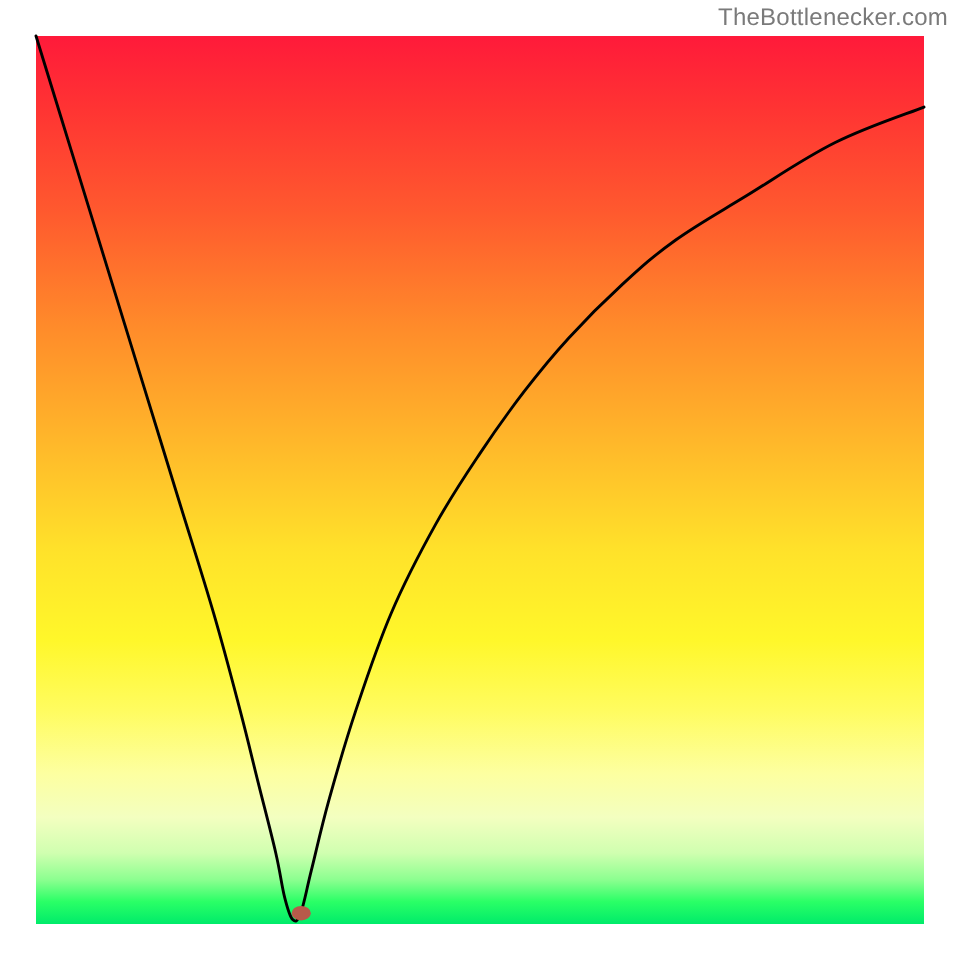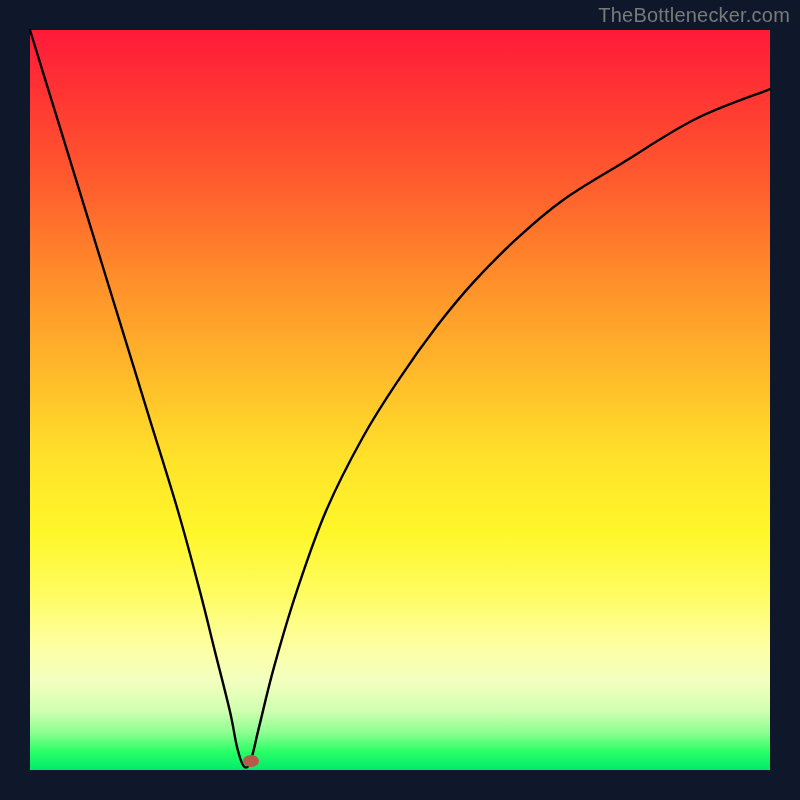--- a/index.html
+++ b/index.html
@@ -10,21 +10,21 @@
     background: #000;
     overflow: hidden;
     font-family: Arial, Helvetica, sans-serif;
   }
   .frame {
     position: absolute;
     top: 0;
     left: 0;
     width: 800px;
     height: 800px;
-    background: #0f172a;
+    background: #ffffff;
   }
   .plot-area {
     position: absolute;
     top: 30px;
     left: 30px;
     width: 740px;
     height: 740px;
     background: linear-gradient(to bottom,
       #ff1a3a 0%,
       #ff3333 8%,

